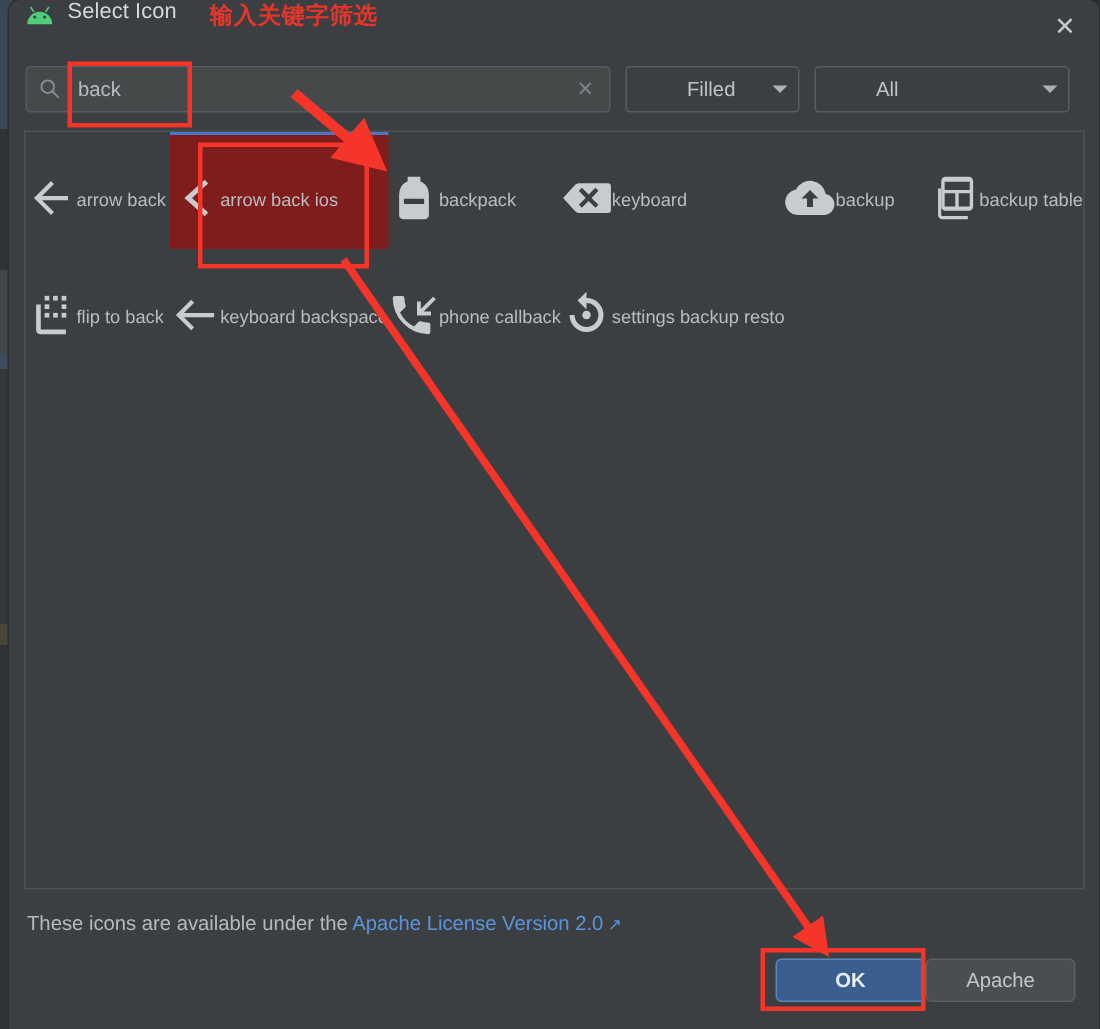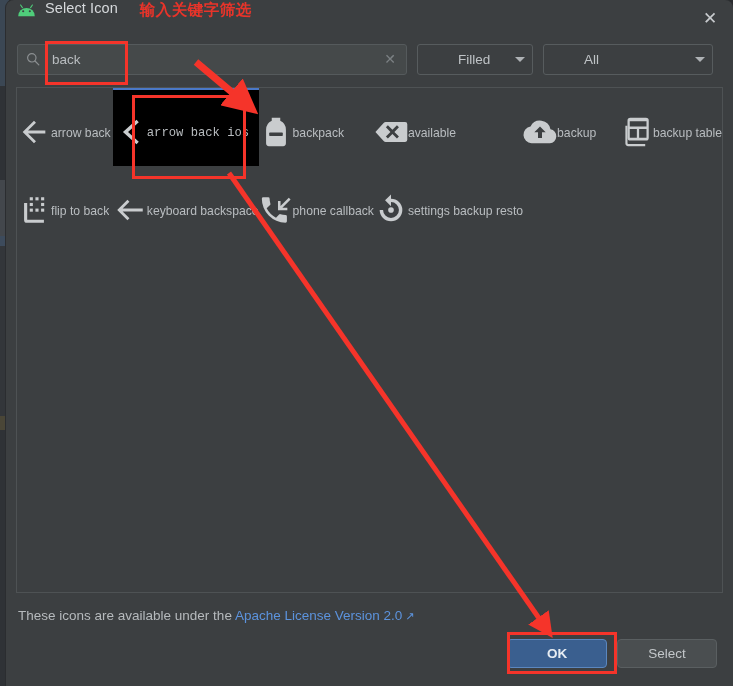--- a/index.html
+++ b/index.html
@@ -171,23 +171,22 @@
     display: flex;
     flex-direction: row;
     align-items: center;
     justify-content: flex-start;
     padding-top: 9px;
     box-sizing: border-box;
     cursor: pointer;
     position: relative;
   }
   .cell.selected {
-    background: #000000;
+    background: #7f1d1d;
     box-shadow: inset 0 2px 0 0 #4a78c8;
-    font-family: Liberation Mono, monospace;
   }
   .cell .glyph {
     height: 42px;
     display: flex;
     align-items: center;
     justify-content: center;
     color: #c9ccce;
   }
   .cell .caption {
     margin-top: 2px;
@@ -225,21 +224,21 @@
   .ext-arrow {
     color: #5c93dd;
     font-size: 11px;
     margin-left: 3px;
   }
   .buttons {
     position: absolute;
     right: 16px;
     top: 46px;
     display: flex;
-    gap: 10px;
+    gap: 0;
   }
   .btn {
     width: 100px;
     height: 29px;
     border-radius: 4px;
     display: flex;
     align-items: center;
     justify-content: center;
     font-size: 13.5px;
     cursor: pointer;
@@ -365,21 +364,21 @@
         <span class="caption">backpack</span>
       </div>
 
       <div class="cell">
         <span class="glyph">
           <svg width="34" height="34" viewBox="0 0 24 24" aria-hidden="true">
             <path d="M22 5H8.3a2 2 0 0 0-1.5.7L1 12l5.8 6.3a2 2 0 0 0 1.5.7H22a1.5 1.5 0 0 0 1.5-1.5v-11A1.5 1.5 0 0 0 22 5z" fill="#c9ccce"></path>
             <path d="M17.6 8.6 16.2 7.2 13 10.4l-3.2-3.2-1.4 1.4L11.6 12l-3.2 3.2 1.4 1.4 3.2-3.2 3.2 3.2 1.4-1.4L14.4 12z" fill="#3c3f41"></path>
           </svg>
         </span>
-        <span class="caption">available</span>
+        <span class="caption">keyboard</span>
       </div>
 
       <div class="cell">
         <span class="glyph">
           <svg width="34" height="34" viewBox="0 0 24 24" aria-hidden="true">
             <path d="M19.4 10.1A7.5 7.5 0 0 0 5.3 8.1 6 6 0 0 0 6 20h13a5 5 0 0 0 .4-9.9z" fill="#c9ccce"></path>
             <path d="M12 8.2l4 4h-2.6v4h-2.8v-4H8z" fill="#3c3f41"></path>
           </svg>
         </span>
         <span class="caption">backup</span>
@@ -446,21 +445,21 @@
 
     </div>
   </div>
 
   <div class="footer">
     <div class="license-line">
       <span>These icons are available under the </span><span class="license-link">Apache License Version 2.0</span><span class="ext-arrow">↗</span>
     </div>
     <div class="buttons">
       <div class="btn btn-ok">OK</div>
-      <div class="btn btn-cancel">Select</div>
+      <div class="btn btn-cancel">Apache</div>
     </div>
   </div>
 
 </div>
 
 <svg class="anno-svg" width="733" height="686" aria-hidden="true">
   <defs>
     <marker id="redhead" markerWidth="5" markerHeight="5" refX="1.6" refY="2.5" orient="auto">
       <path d="M0,0 L5,2.5 L0,5 z" fill="#f5342a"></path>
     </marker>

